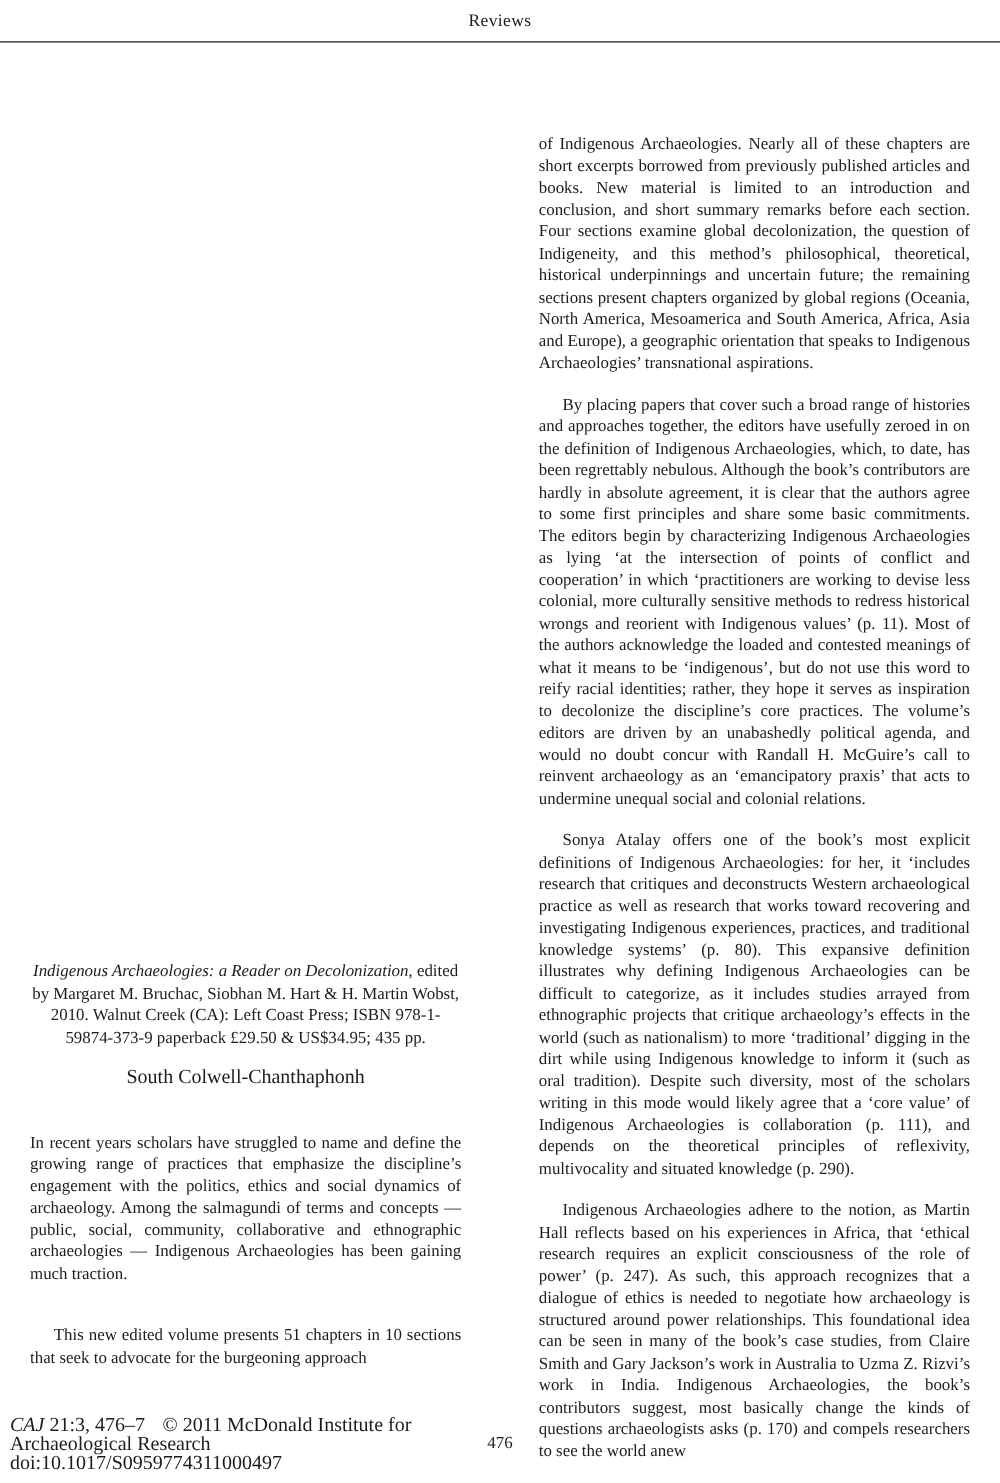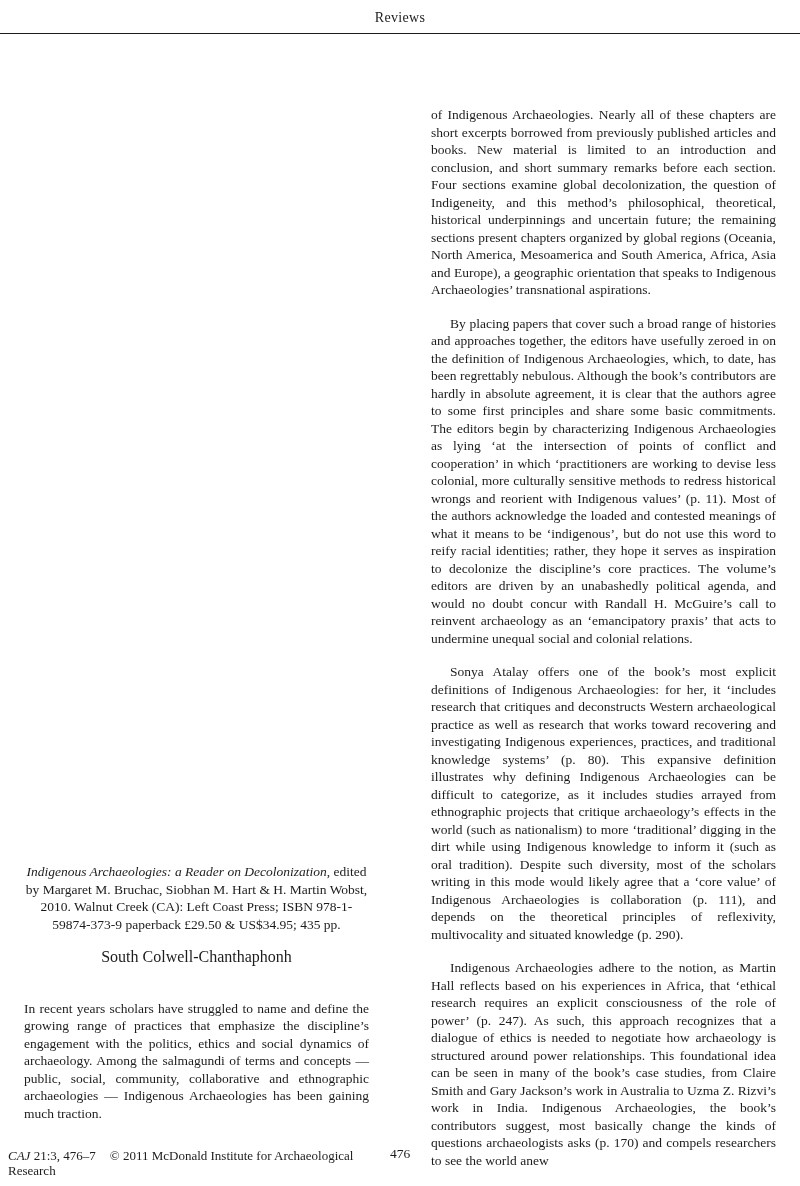--- a/index.html
+++ b/index.html
@@ -45,22 +45,22 @@
     margin-bottom: 15px;
   }
   .citation .title { font-style: italic; }
   .author {
     text-align: center;
     font-size: 16px;
     font-weight: normal;
     margin: 0 0 18px 0;
   }
   .colophon {
-    margin-top: 10px;
-    font-size: 13px;
+    margin-top: 23px;
+    font-size: 16px;
     line-height: 15px;
     text-align: left;
   }
   .journal { font-style: italic; }
   .cap-gap { margin-left: 14px; }
   .page-number {
     position: absolute;
     bottom: 24px;
     left: 0; right: 0;
     text-align: center;
@@ -78,23 +78,25 @@
   </div>
 
   <div class="columns">
 
     <div class="col col-left">
       <p class="citation"><span class="title">Indigenous Archaeologies: a Reader on Decolonization</span><span>, edited by Margaret M. Bruchac, Siobhan M. Hart &amp; H. Martin Wobst, 2010. Walnut Creek (CA): Left Coast Press; ISBN 978-1-59874-373-9 paperback £29.50 &amp; US$34.95; 435 pp.</span></p>
 
       <h2 class="author">South Colwell-Chanthaphonh</h2>
 
       <p>In recent years scholars have struggled to name and define the growing range of practices that emphasize the discipline’s engagement with the politics, ethics and social dynamics of archaeology. Among the salmagundi of terms and concepts — public, social, community, collaborative and ethnographic archaeologies — Indigenous Archaeologies has been gaining much traction.</p>
+      <p class="indent">This new edited volume presents 51 chapters in 10 sections that seek to advocate for the burgeoning approach</p>
 
       <div class="colophon">
         <div><span class="journal">CAJ</span><span> 21:3, 476–7</span><span class="cap-gap">© 2011 McDonald Institute for Archaeological Research</span></div>
+        <div>doi:10.1017/S0959774311000497</div>
       </div>
     </div>
 
     <div class="col col-right">
       <p>of Indigenous Archaeologies. Nearly all of these chapters are short excerpts borrowed from previously published articles and books. New material is limited to an introduction and conclusion, and short summary remarks before each section. Four sections examine global decolonization, the question of Indigeneity, and this method’s philosophical, theoretical, historical underpinnings and uncertain future; the remaining sections present chapters organized by global regions (Oceania, North America, Mesoamerica and South America, Africa, Asia and Europe), a geographic orientation that speaks to Indigenous Archaeologies’ transnational aspirations.</p>
       <p class="indent">By placing papers that cover such a broad range of histories and approaches together, the editors have usefully zeroed in on the definition of Indigenous Archaeologies, which, to date, has been regrettably nebulous. Although the book’s contributors are hardly in absolute agreement, it is clear that the authors agree to some first principles and share some basic commitments. The editors begin by characterizing Indigenous Archaeologies as lying ‘at the intersection of points of conflict and cooperation’ in which ‘practitioners are working to devise less colonial, more culturally sensitive methods to redress historical wrongs and reorient with Indigenous values’ (p. 11). Most of the authors acknowledge the loaded and contested meanings of what it means to be ‘indigenous’, but do not use this word to reify racial identities; rather, they hope it serves as inspiration to decolonize the discipline’s core practices. The volume’s editors are driven by an unabashedly political agenda, and would no doubt concur with Randall H. McGuire’s call to reinvent archaeology as an ‘emancipatory praxis’ that acts to undermine unequal social and colonial relations.</p>
       <p class="indent">Sonya Atalay offers one of the book’s most explicit definitions of Indigenous Archaeologies: for her, it ‘includes research that critiques and deconstructs Western archaeological practice as well as research that works toward recovering and investigating Indigenous experiences, practices, and traditional knowledge systems’ (p. 80). This expansive definition illustrates why defining Indigenous Archaeologies can be difficult to categorize, as it includes studies arrayed from ethnographic projects that critique archaeology’s effects in the world (such as nationalism) to more ‘traditional’ digging in the dirt while using Indigenous knowledge to inform it (such as oral tradition). Despite such diversity, most of the scholars writing in this mode would likely agree that a ‘core value’ of Indigenous Archaeologies is collaboration (p. 111), and depends on the theoretical principles of reflexivity, multivocality and situated knowledge (p. 290).</p>
       <p class="indent">Indigenous Archaeologies adhere to the notion, as Martin Hall reflects based on his experiences in Africa, that ‘ethical research requires an explicit consciousness of the role of power’ (p. 247). As such, this approach recognizes that a dialogue of ethics is needed to negotiate how archaeology is structured around power relationships. This foundational idea can be seen in many of the book’s case studies, from Claire Smith and Gary Jackson’s work in Australia to Uzma Z. Rizvi’s work in India. Indigenous Archaeologies, the book’s contributors suggest, most basically change the kinds of questions archaeologists asks (p. 170) and compels researchers to see the world anew</p>
     </div>
 

